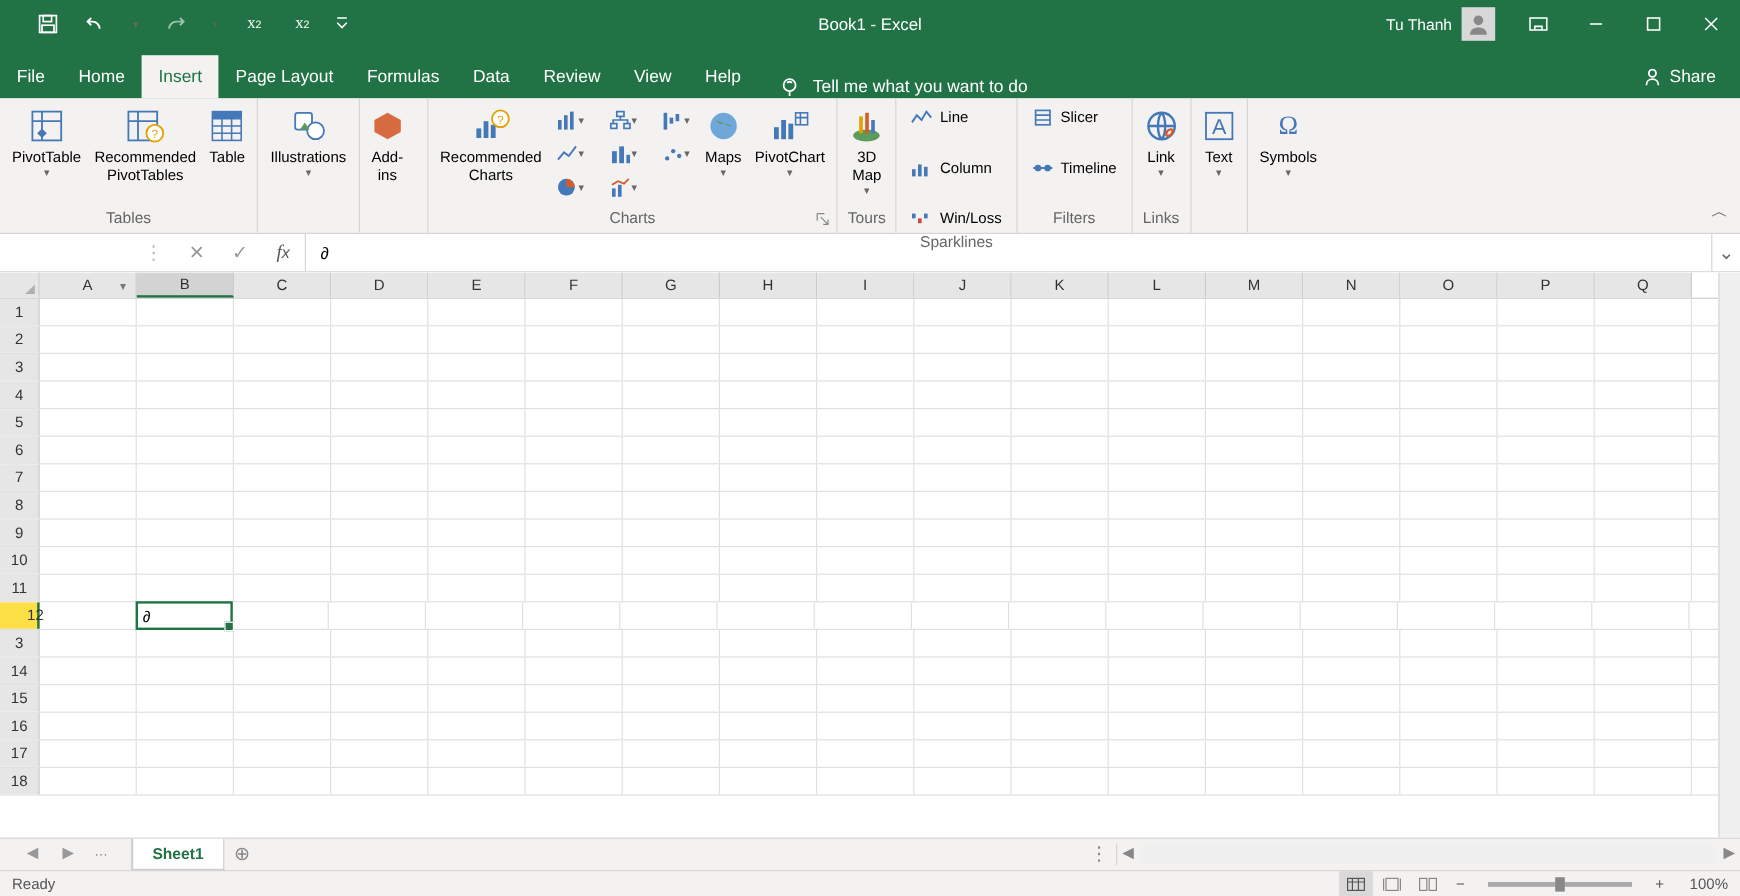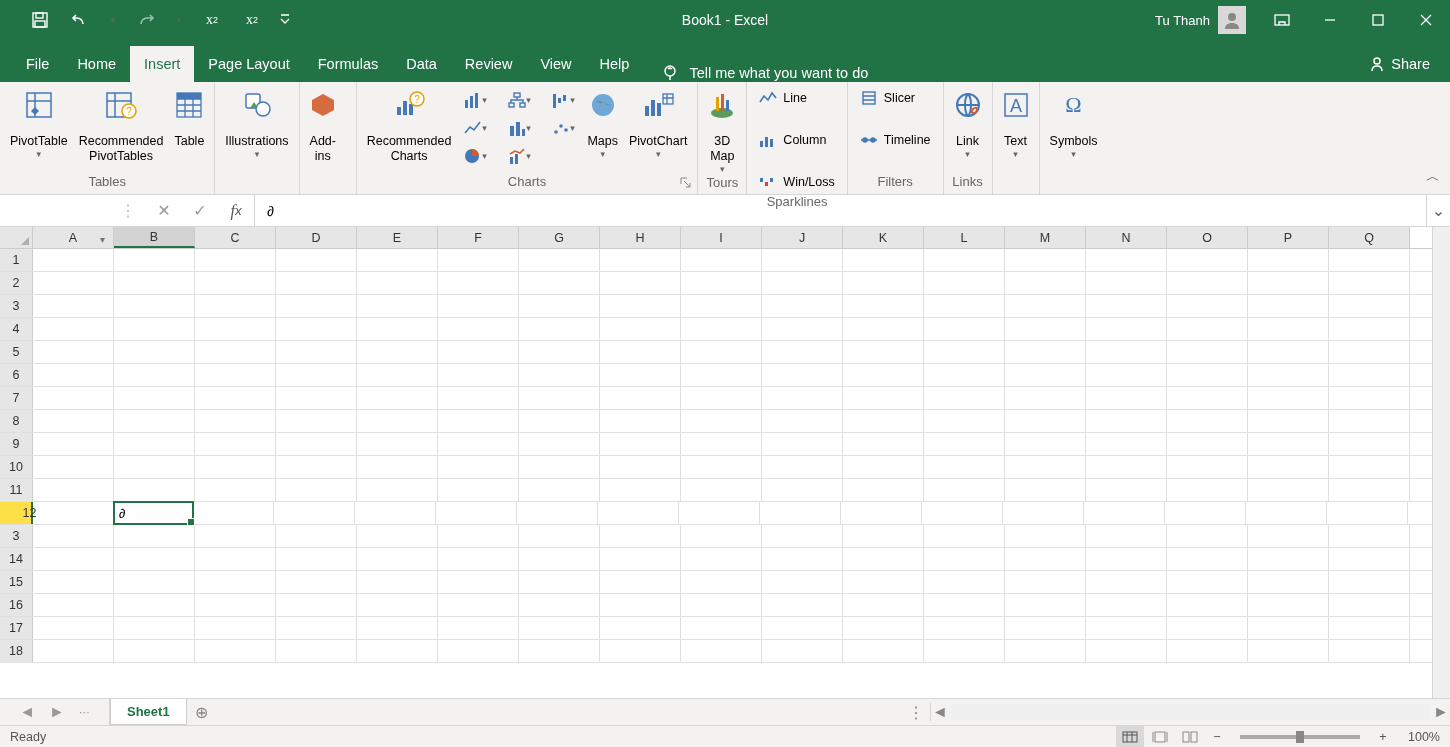--- a/index.html
+++ b/index.html
@@ -12,34 +12,34 @@
 .qat-item.narrow { width: 26px; }
 .qat-item svg { stroke: #fff; fill: none; }
 .titlebar-title { position: absolute; left: 50%; transform: translateX(-50%); font-size: 14px; color: #ffffff; }
 .win-right { margin-left: auto; display: flex; align-items: center; height: 40px; }
 .user-name { font-size: 13px; padding: 0 8px; }
 .user-avatar { width: 28px; height: 28px; background: #d8d8d8; margin-right: 12px; display: flex; align-items: center; justify-content: center; }
 .win-btn { width: 48px; height: 40px; display: flex; align-items: center; justify-content: center; cursor: pointer; }
 .win-btn svg { stroke: #fff; fill: none; }
 
 
-.tab-row { height: 42px; background: #217346; display: flex; align-items: flex-end; padding-left: 12px; }
+.tab-row { height: 42px; background: #217346; display: flex; align-items: flex-end; }
 .tab { padding: 0 14px; height: 36px; display: flex; align-items: center; color: #fff; font-size: 14.5px; cursor: pointer; }
 .tab.active { background: #f3f2f1; color: #217346; font-weight: 400; }
 .tell-me { display: flex; align-items: center; color: #fff; font-size: 14.5px; margin-left: 18px; gap: 10px; }
 .share { margin-left: auto; margin-right: 20px; color: #fff; display:flex; align-items:center; gap:6px; font-size:14.5px; height:36px; cursor:pointer;}
 
 
 .ribbon { height: 113px; background: #f3f2f1; border-bottom: 1px solid #d6d6d6; display: flex; position: relative; }
 .group { display: flex; flex-direction: column; border-right: 1px solid #d6d6d6; padding: 4px 6px 0 6px; }
 .group-body { flex: 1; display: flex; align-items: flex-start; gap: 3px; }
 .group-label { height: 20px; font-size: 13px; color: #666; text-align: center; }
 .big-btn { display: flex; flex-direction: column; align-items: center; justify-content: flex-start; padding: 2px 4px 0 4px; cursor: pointer; line-height: 1.2; font-size: 12.5px; text-align:center; }
 .big-btn .icon-slot { height: 34px; display: flex; align-items: center; justify-content: center; }
-.big-btn .lbl { margin-top: 12px; }
+.big-btn .lbl { margin-top: 2px; }
 .drop-arrow { font-size: 9px; color: #666; }
 .mini-stack { display:flex; flex-direction:column; gap:18px; }
 .mini-row { display:flex; align-items:center; gap:6px; padding:2px 6px; cursor:pointer; font-size:12.5px; height:24px;}
 .mini-row .mi-icon { width:18px; display:flex; justify-content:center;}
 .chart-mini { display:flex; flex-direction:column; gap:4px; padding-top:2px; }
 .chart-mini-row { display:flex; gap:10px;}
 .chart-mini-btn { width:34px; height:24px; display:flex; align-items:center; justify-content:center; cursor:pointer;}
 .dlg-launcher { position:absolute; right:3px; bottom:3px; width:14px; height:14px; cursor:pointer; }
 .collapse-ribbon { position:absolute; right:10px; bottom:8px; cursor:pointer; color:#666; font-size:14px;}
 

